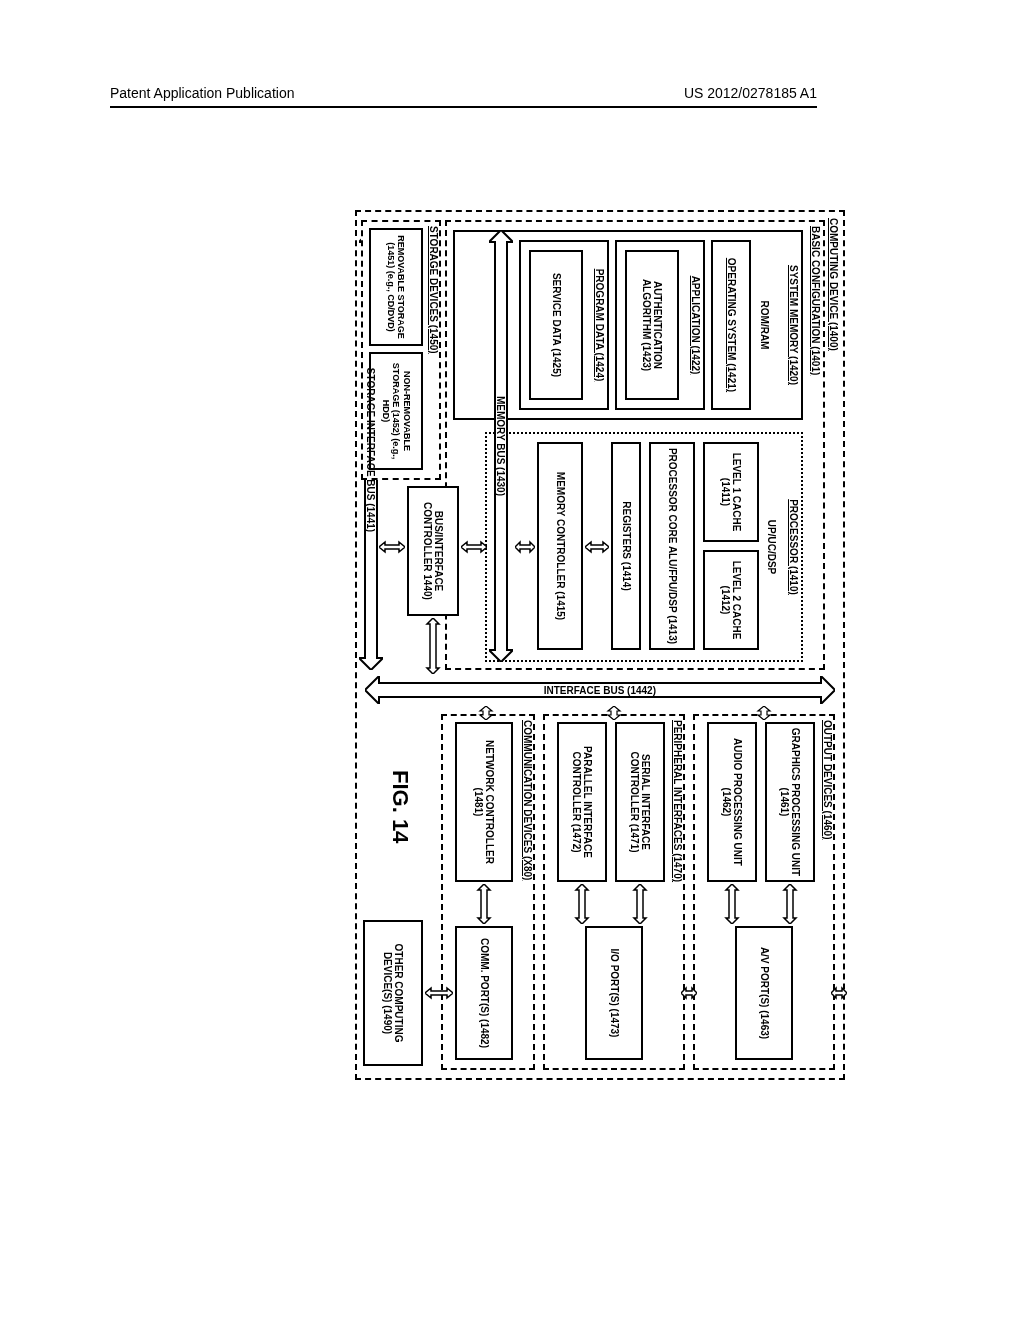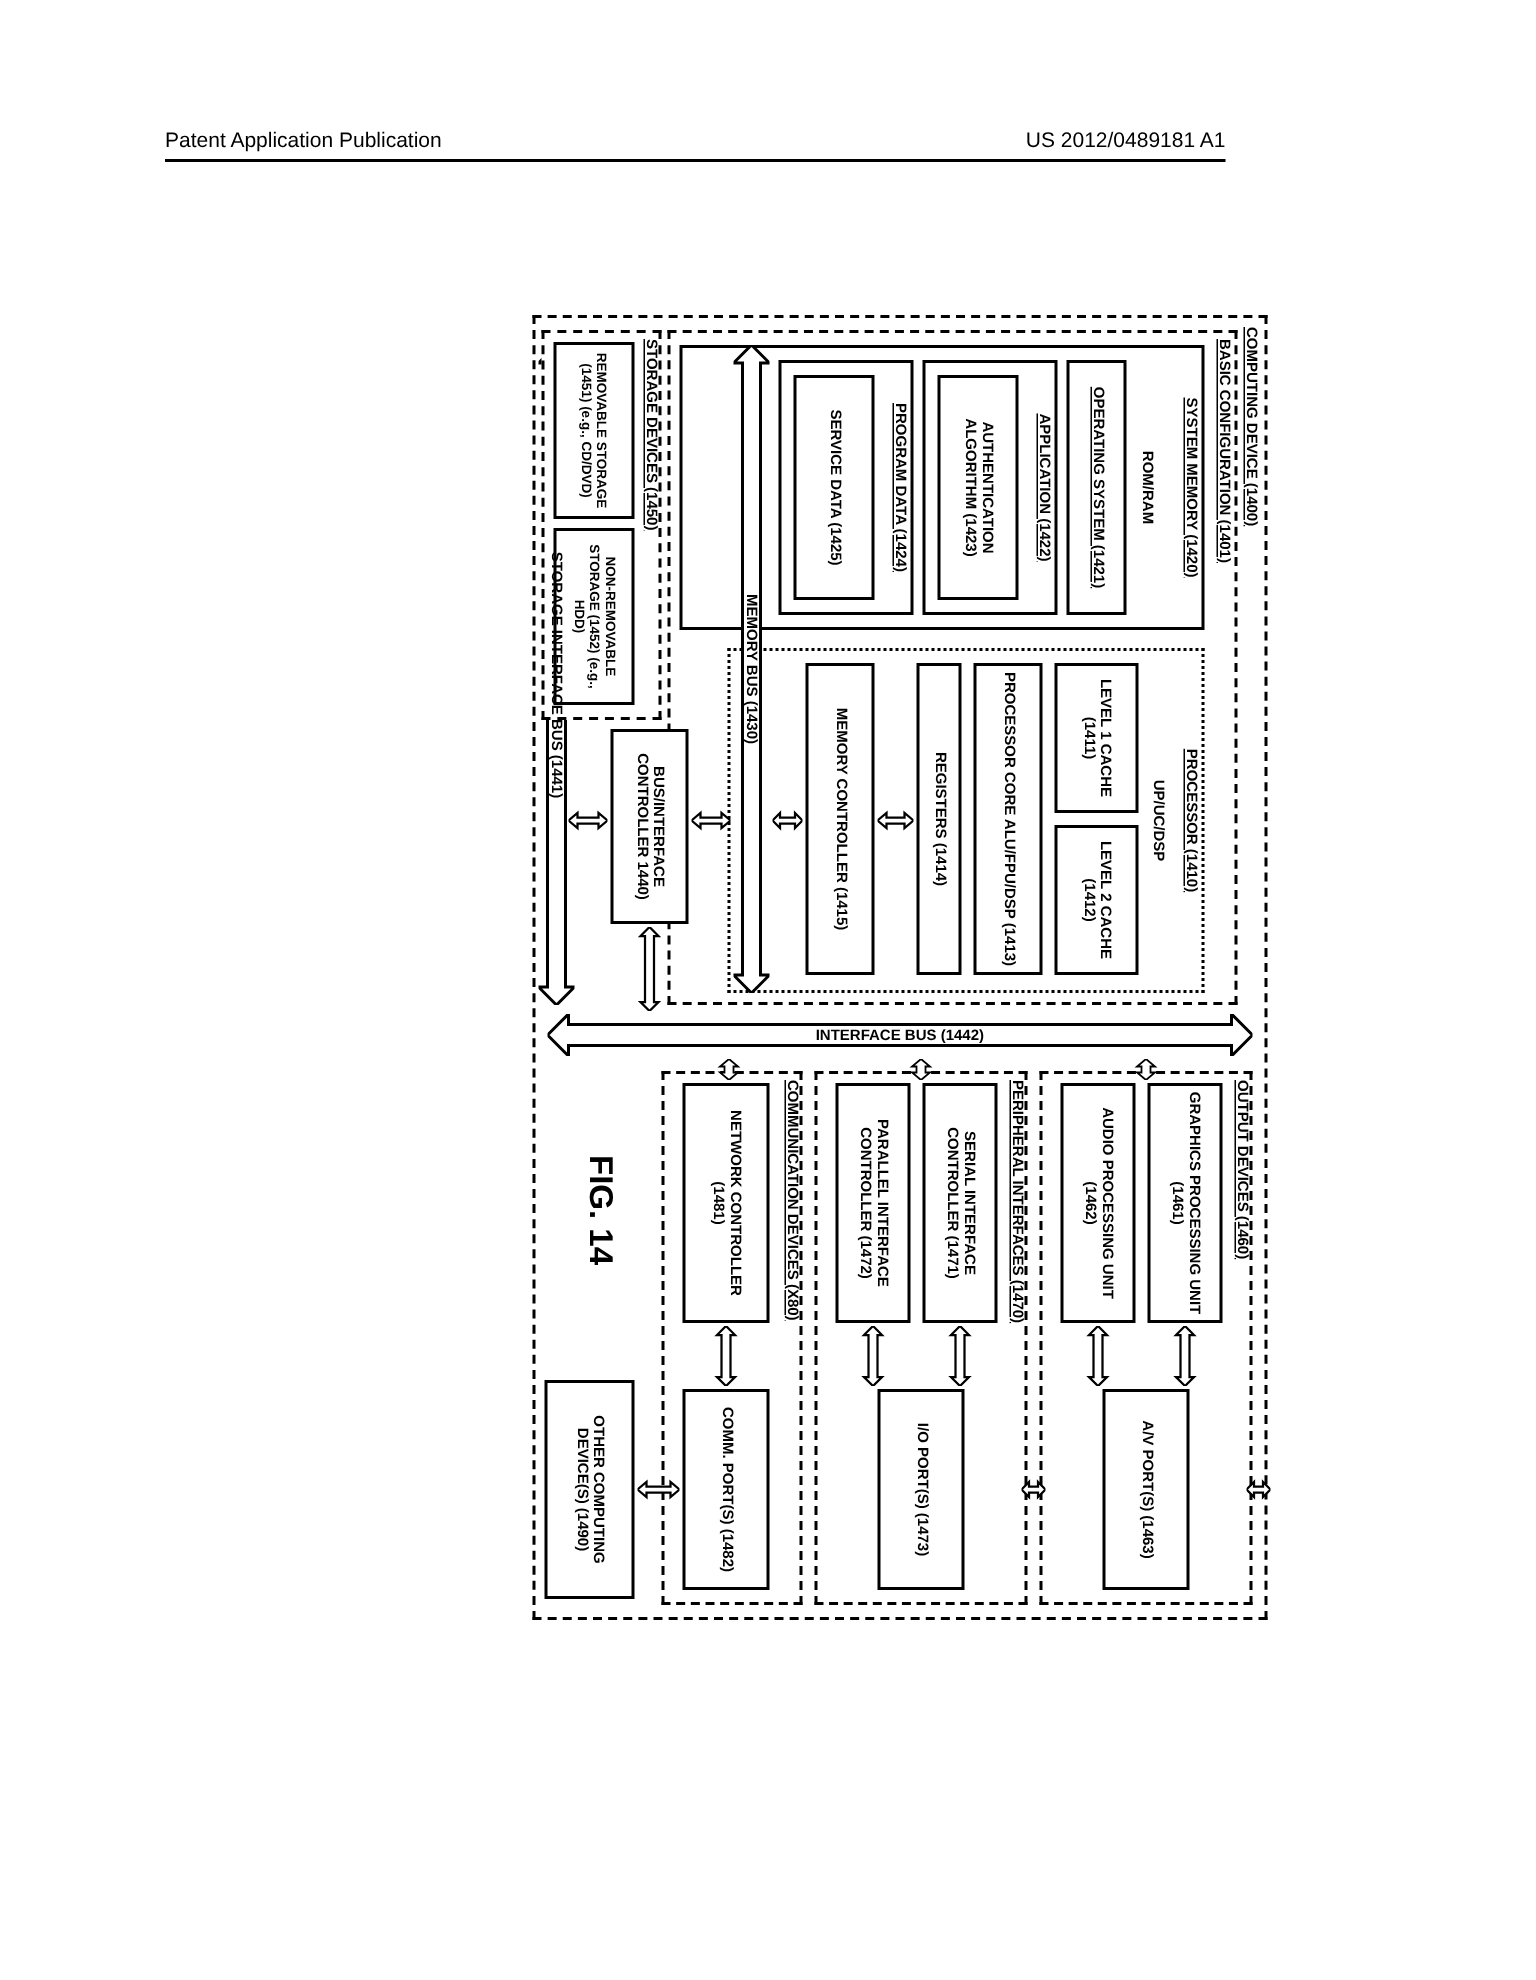--- a/index.html
+++ b/index.html
@@ -104,21 +104,21 @@
     font-size: 22px;
     font-weight: bold;
   }
 </style>
 </head>
 <body>
 
 <div class="page">
   <div class="header-line">
     <span>Patent Application Publication</span>
-    <span>US 2012/0489181 A1</span>
+    <span>US 2012/0278185 A1</span>
   </div>
   <div class="rule"></div>
 
   <div class="diagram-wrap">
 
     <div class="box dashed" style="left:0;top:0;width:870px;height:490px;border-width:2px;justify-content:flex-start;align-items:flex-start;">
       <div class="title" style="left:6px;top:4px;">COMPUTING DEVICE (1400)</div>
     </div>
 
     <div class="box dashed" style="left:10px;top:20px;width:450px;height:380px;">

